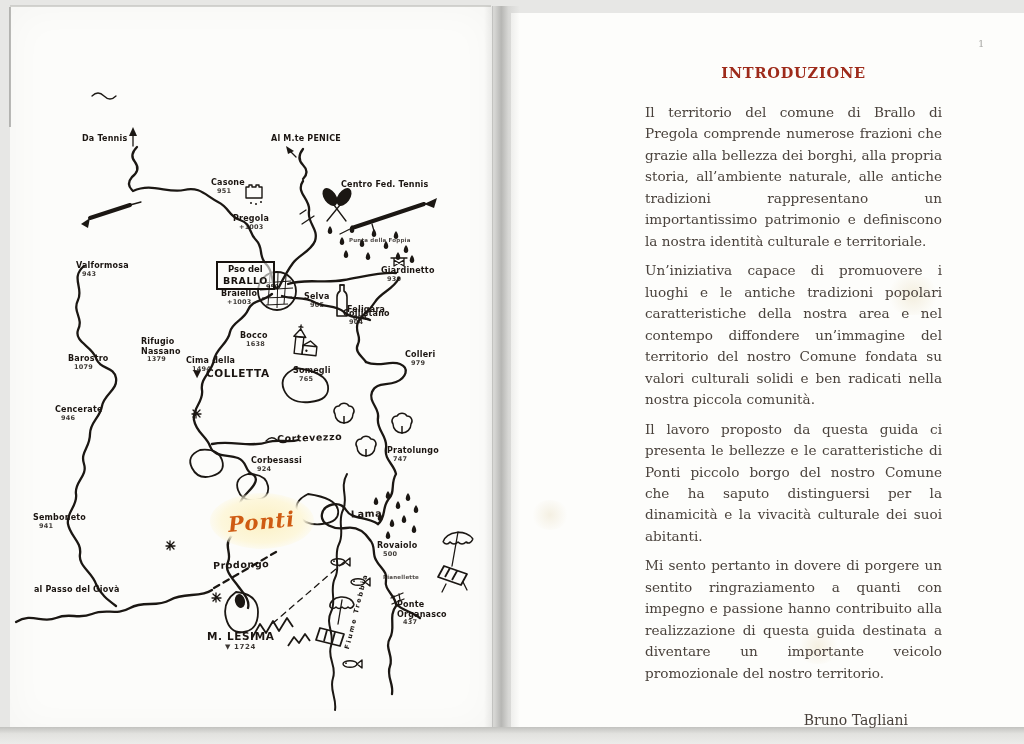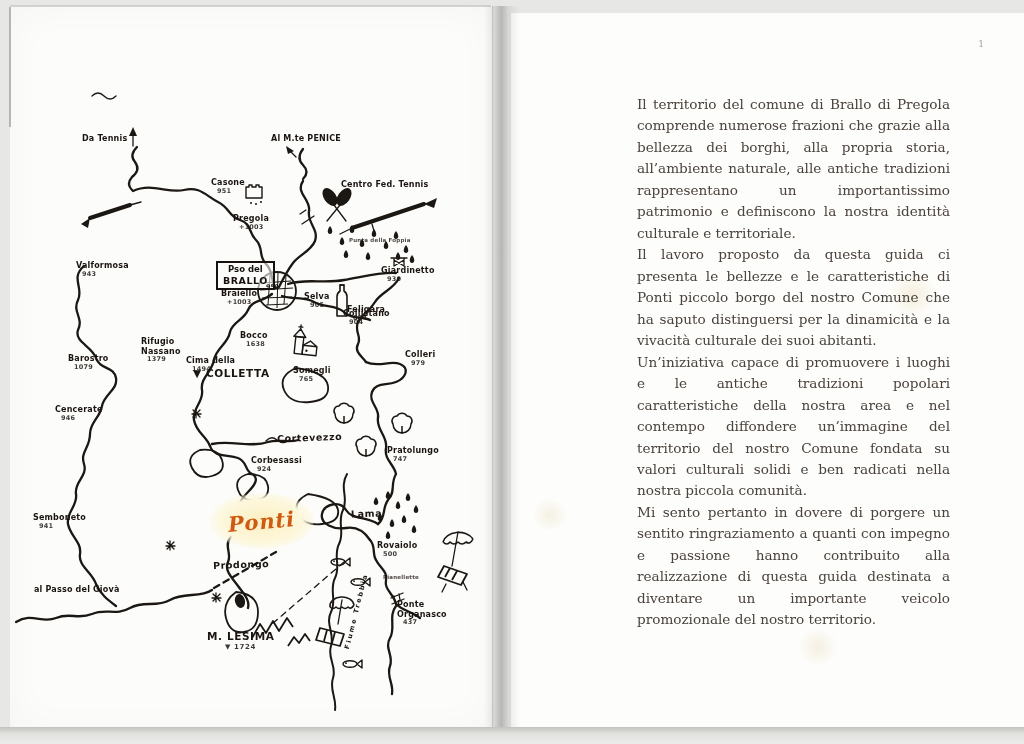--- a/index.html
+++ b/index.html
@@ -40,21 +40,21 @@
   .ponti span{font:italic 600 21px "DejaVu Serif",serif;color:#cf5b12;transform:rotate(-5deg);
       letter-spacing:1px;}
   .river-label{position:absolute;left:343px;top:648px;font:700 6.5px "DejaVu Sans",sans-serif;
       color:#17120e;letter-spacing:2px;transform:rotate(-76deg);transform-origin:0 0;}
 
   
   .intro-head{position:absolute;left:637px;top:64px;width:313px;text-align:center;
       font:700 14.5px "DejaVu Serif",serif;letter-spacing:.8px;color:#9e2b1b;}
   .intro-body{position:absolute;left:637px;top:94px;width:313px;
       font:400 13.6px/1.58 "DejaVu Serif",serif;color:#4a423c;text-align:justify;}
-  .intro-body p{margin:0;}
+  .intro-body p{margin:8px;}
   .signature{margin-top:26px;text-align:right;padding-right:42px;}
   .signature .name{font:400 14px/1.45 "DejaVu Serif",serif;color:#4a423c;}
   .signature .role{font:italic 400 14px/1.45 "DejaVu Serif",serif;color:#4a423c;}
   .page-num{position:absolute;left:978px;top:38px;font:400 10px "DejaVu Serif",serif;color:#a9a9a6;}
 
   svg .r{fill:none;stroke:#1b1713;stroke-width:2.3;stroke-linecap:round;stroke-linejoin:round;}
   svg .thin{stroke-width:1.3;}
   svg .b{fill:none;stroke:#1b1713;stroke-width:1.8;stroke-linejoin:round;}
   svg .f{fill:#1b1713;stroke:none;}
   svg .dash{stroke-dasharray:6 5;}
@@ -284,23 +284,25 @@
   </div>
   <span class="brallo-elev">951</span>
 
   <div class="ponti">
     <span>Ponti</span>
   </div>
 
   <div class="river-label">Fiume Trebbia</div>
 
   <div class="page-num">1</div>
+  <div class="intro-head">INTRODUZIONE</div>
 
   <div class="intro-body">
     <p>Il territorio del comune di Brallo di Pregola comprende numerose frazioni che grazie alla bellezza dei borghi, alla propria storia, all’ambiente naturale, alle antiche tradizioni rappresentano un importantissimo patrimonio e definiscono la nostra identità culturale e territoriale.</p>
+    <p>Un’iniziativa capace di promuovere i luoghi e le antiche tradizioni popolari caratteristiche della nostra area e nel contempo diffondere un’immagine del territorio del nostro Comune fondata su valori culturali solidi e ben radicati nella nostra piccola comunità.</p>
     <p>Il lavoro proposto da questa guida ci presenta le bellezze e le caratteristiche di Ponti piccolo borgo del nostro Comune che ha saputo distinguersi per la dinamicità e la vivacità culturale dei suoi abitanti.</p>
-    <p>Un’iniziativa capace di promuovere i luoghi e le antiche tradizioni popolari caratteristiche della nostra area e nel contempo diffondere un’immagine del territorio del nostro Comune fondata su valori culturali solidi e ben radicati nella nostra piccola comunità.</p>
     <p>Mi sento pertanto in dovere di porgere un sentito ringraziamento a quanti con impegno e passione hanno contribuito alla realizzazione di questa guida destinata a diventare un importante veicolo promozionale del nostro territorio.</p>
     <div class="signature">
+      <div class="name">Bruno Tagliani</div>
     </div>
   </div>
 
 </div>
 
 </body></html>

